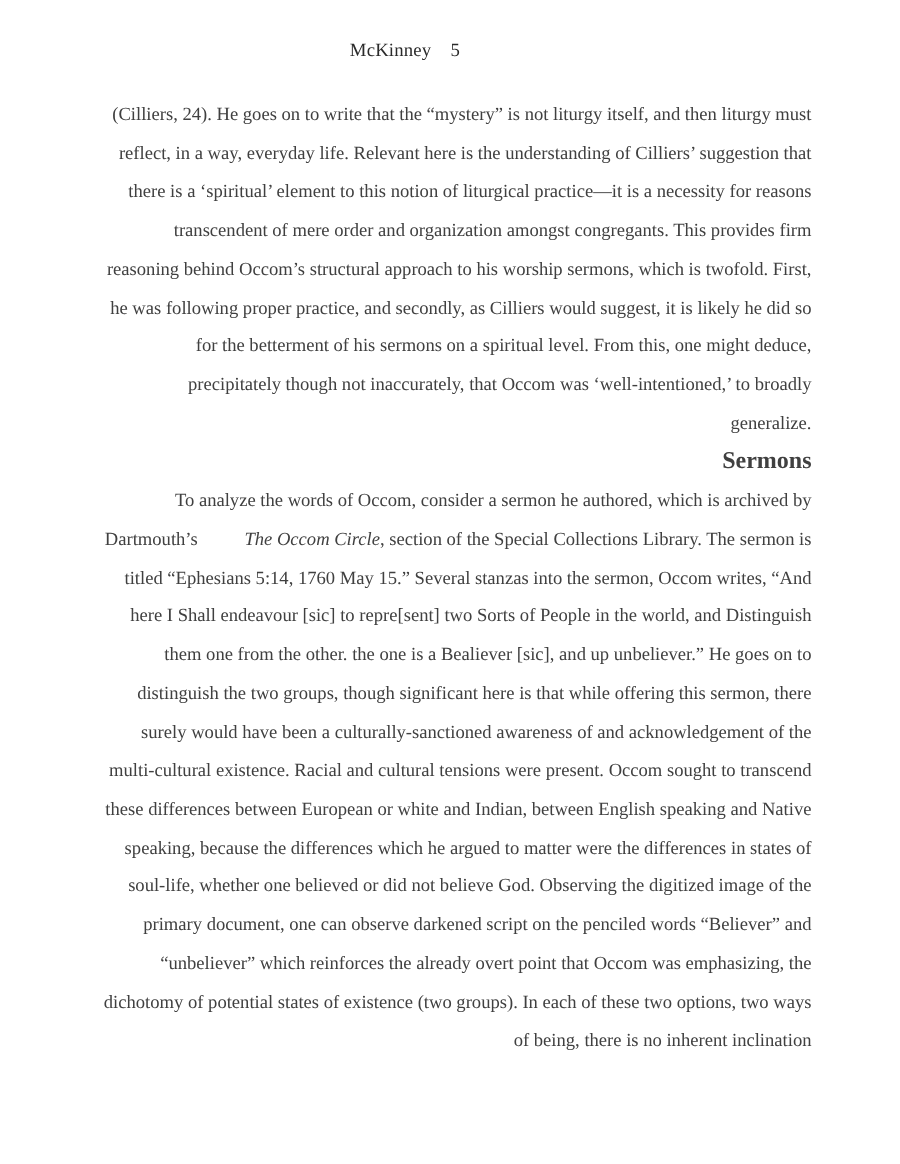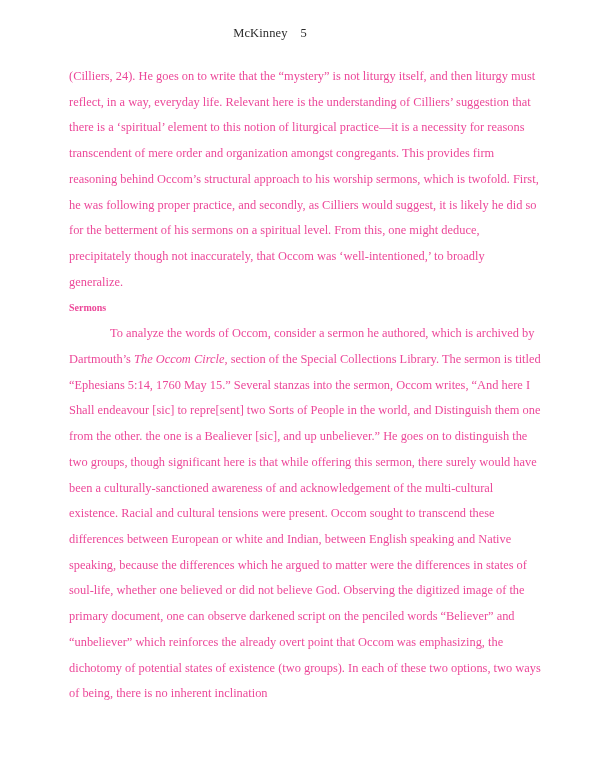--- a/index.html
+++ b/index.html
@@ -29,38 +29,39 @@
     letter-spacing: 0.1px;
     white-space: pre;
   }
   .body-block {
     position: absolute;
     top: 64px;
     left: 69px;
     width: 472px;
     font-size: 12.4px;
     line-height: 25.72px;
-    text-align: left;
-    color: #ec4899;
+    text-align: right;
+    color: #404040;
   }
   .para {
     margin: 0;
     text-indent: 0;
   }
   .para.indented {
     text-indent: 41px;
   }
   .subhead {
     margin: 0;
     font-weight: bold;
-    font-size: 10px;
+    font-size: 16px;
     line-height: 25.72px;
   }
   .ital {
     font-style: italic;
+    margin-left: 28px;
   }
 </style>
 </head>
 <body>
 
 <div class="page">
 
   <div class="running-header">McKinney    5</div>
 
   <div class="body-block">

